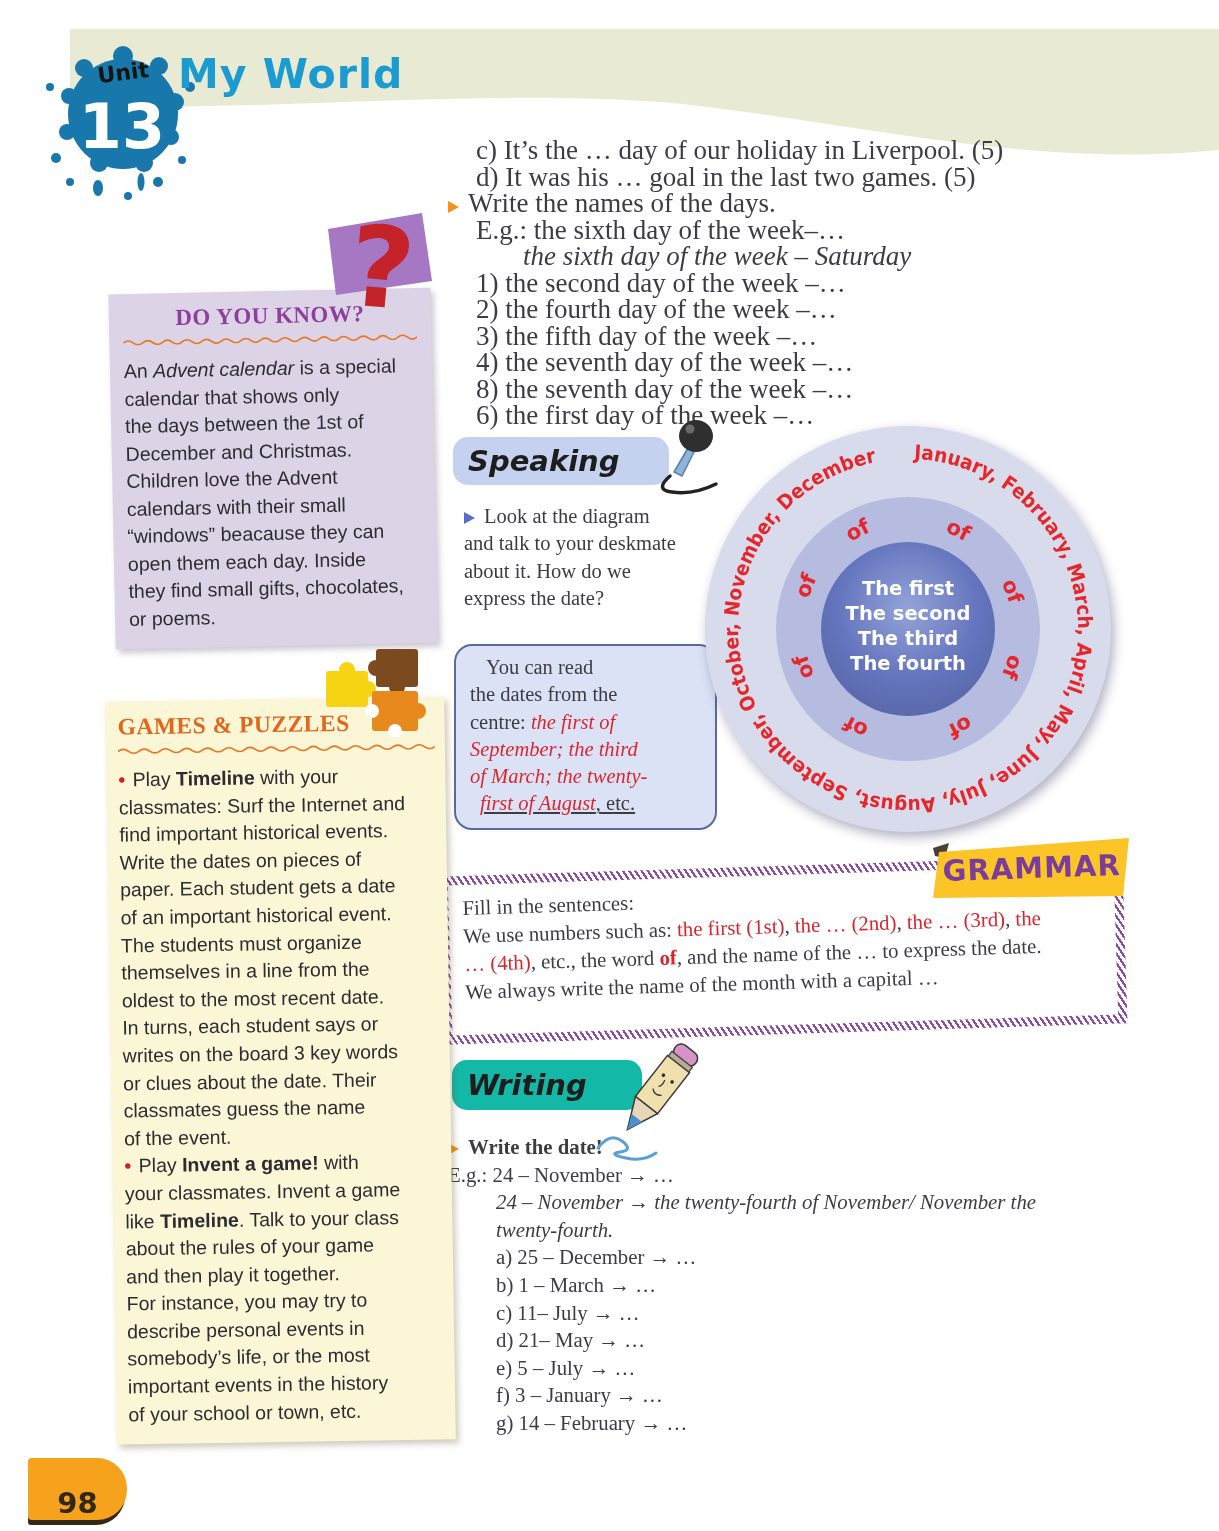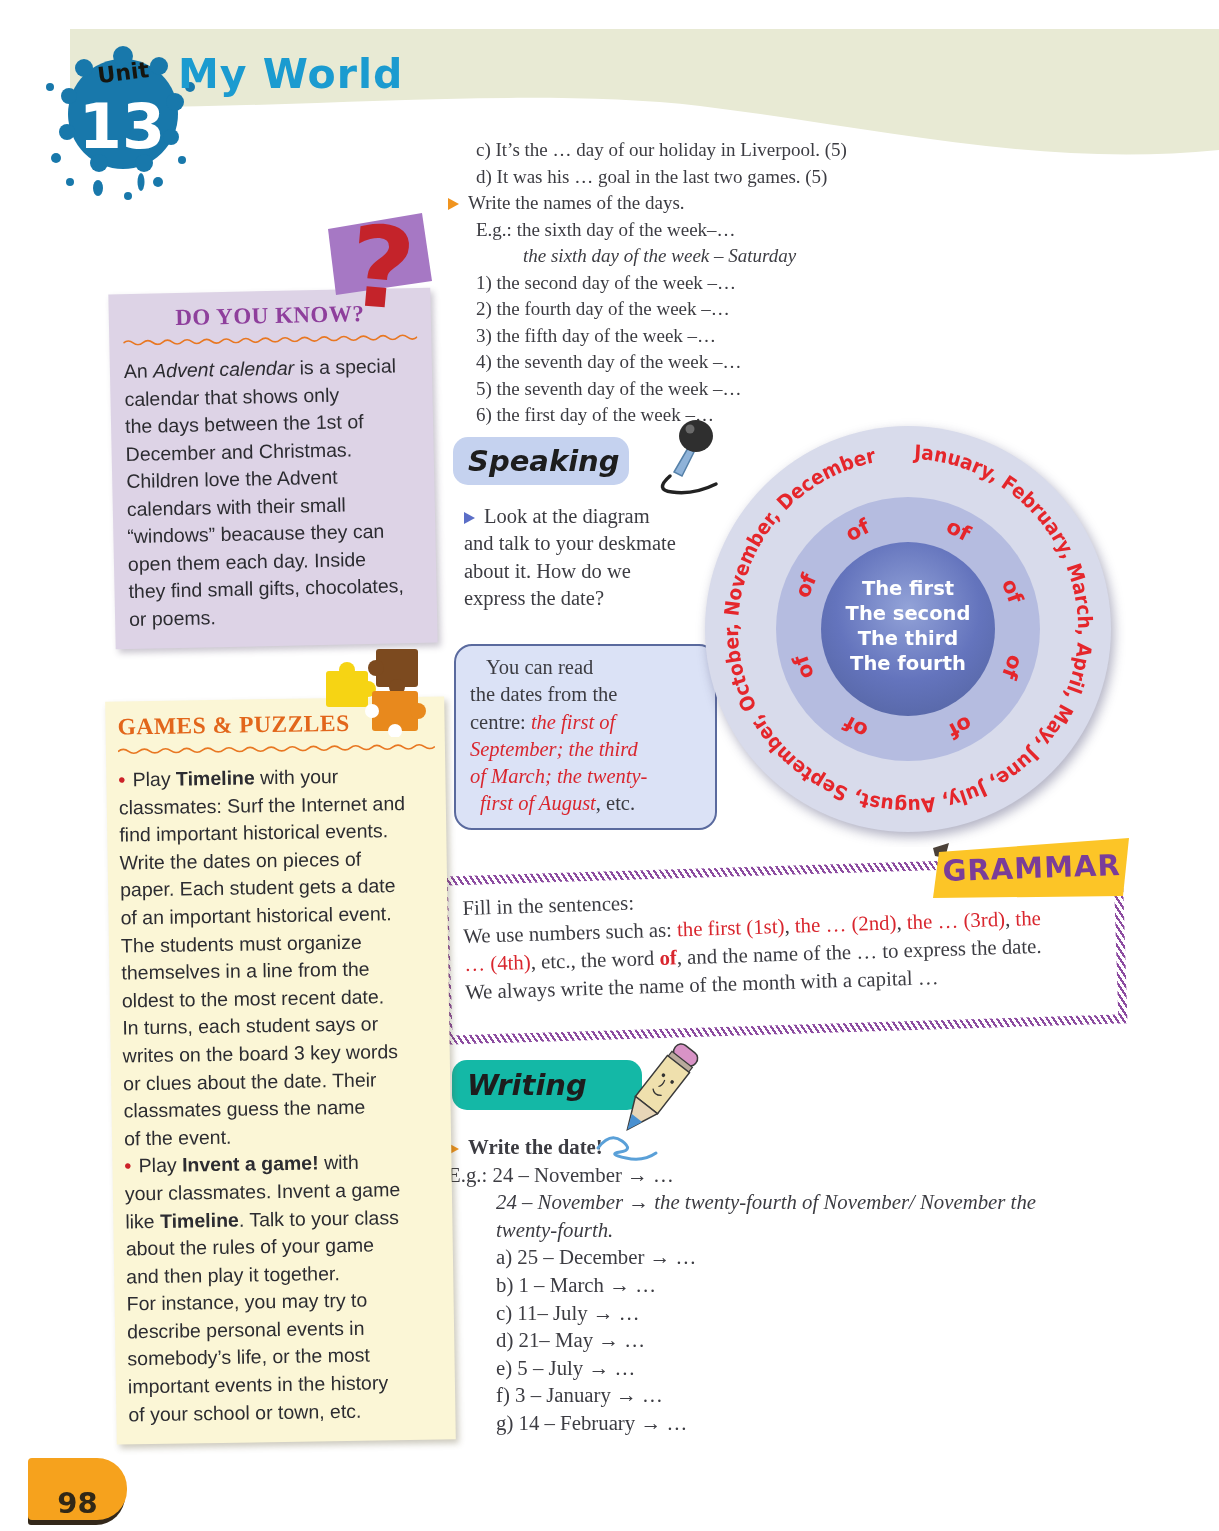--- a/index.html
+++ b/index.html
@@ -18,32 +18,32 @@
   .arrow{display:inline-block;width:0;height:0;border-style:solid;
          border-width:6.5px 0 6.5px 11px;border-color:transparent transparent transparent #f0941f;
          margin-right:9px;position:relative;top:1px;}
   .arrow.blue{border-left-color:#5b6ec7;}
 
   
   .title{left:178px;top:50px;font-family:"DejaVu Sans",sans-serif;font-weight:bold;
          font-size:41px;color:#1b9bd0;letter-spacing:1px;}
 
   
-  .days{left:448px;top:137px;width:700px;font-size:19px;line-height:26.5px;}
+  .days{left:448px;top:137px;width:700px;font-size:27px;line-height:26.5px;}
 
   
   .dyk{left:112px;top:291px;width:322px;background:#ddd3e6;transform:rotate(-1.2deg);
        box-shadow:3px 4px 6px rgba(70,55,85,.28);padding:12px 14px 16px 14px;box-sizing:border-box;}
   .dyk-title{text-align:center;color:#8e3f9c;font-weight:bold;font-size:23px;letter-spacing:.5px;}
   .dyk-body{margin-top:8px;font-size:19.5px;line-height:27.5px;color:#2c2c31;}
 
   
   .pill{border-radius:15px;font-family:"DejaVu Sans",sans-serif;font-weight:bold;font-style:italic;
         font-size:29px;color:#1d1d1d;display:flex;align-items:center;padding-left:15px;box-sizing:border-box;}
-  .pill-speaking{left:453px;top:437px;width:176px;height:48px;background:#c5d2ef;}
+  .pill-speaking{left:453px;top:437px;width:216px;height:48px;background:#c5d2ef;}
   .pill-writing{left:452px;top:1060px;width:190px;height:50px;background:#14b8a6;}
 
   .speak-block{left:448px;top:503px;width:280px;font-size:20.5px;line-height:27.4px;margin-left:16px;}
 
   
   .ycr{left:454px;top:644px;width:263px;background:#dbe2f6;border:2.5px solid #5a6a9e;
        border-radius:18px;box-sizing:border-box;padding:8px 22px 10px 14px;
        font-size:20.5px;line-height:27.3px;}
   .ycr .first{padding-left:16px;}
 
@@ -110,21 +110,21 @@
   <div class="abs days serif">
     <div class="sl ind">c) It’s the … day of our holiday in Liverpool. (5)</div>
     <div class="sl ind">d) It was his … goal in the last two games. (5)</div>
     <div class="sl"><span class="arrow"></span><span>Write the names of the days.</span></div>
     <div class="sl ind">E.g.: the sixth day of the week–…</div>
     <div class="sl it" style="padding-left:75px;">the sixth day of the week – Saturday</div>
     <div class="sl ind">1) the second day of the week –…</div>
     <div class="sl ind">2) the fourth day of the week –…</div>
     <div class="sl ind">3) the fifth day of the week –…</div>
     <div class="sl ind">4) the seventh day of the week –…</div>
-    <div class="sl ind">5) the seventh day of the week –…</div>
+    <div class="sl ind">8) the seventh day of the week –…</div>
     <div class="sl ind">6) the first day of the week –…</div>
   </div>
 
   <svg class="abs" style="left:318px;top:205px;z-index:5;" width="125" height="135" viewBox="0 0 125 135">
     <polygon points="10,24 104,8 114,76 18,90" fill="#a678c4"></polygon>
     <text x="64" y="102" text-anchor="middle" font-size="112" font-weight="bold" fill="#c4232a" font-family="Liberation Serif,serif" transform="rotate(5 64 60)">?</text>
   </svg>
 
   <div class="abs dyk sans" style="z-index:2;">
     <div class="dyk-title serif">DO YOU KNOW?</div>
@@ -161,21 +161,21 @@
     <div class="sl">about it. How do we</div>
     <div class="sl">express the date?</div>
   </div>
 
   <div class="abs ycr serif">
     <div class="sl first">You can read</div>
     <div class="sl">the dates from the</div>
     <div class="sl"><span>centre: </span><span class="redi">the first of</span></div>
     <div class="sl redi">September; the third</div>
     <div class="sl redi">of March; the twenty-</div>
-    <div class="sl" style="padding-left:10px;"><span class="redi">first of August</span><span>, etc.</span></div>
+    <div class="sl" style="padding-left:10px;text-decoration:underline;"><span class="redi">first of August</span><span>, etc.</span></div>
   </div>
 
   <svg class="abs" style="left:694px;top:417px;" width="432" height="430" viewBox="0 0 432 430">
     <defs>
       <radialGradient id="cg" cx="50%" cy="38%" r="75%">
         <stop offset="0%" stop-color="#93a3d8"></stop>
         <stop offset="55%" stop-color="#6474bd"></stop>
         <stop offset="100%" stop-color="#53639f"></stop>
       </radialGradient>
       <path id="monthPath" d="M 214 42 A 170 170 0 1 1 214 382 A 170 170 0 1 1 214 42" fill="none"></path>

